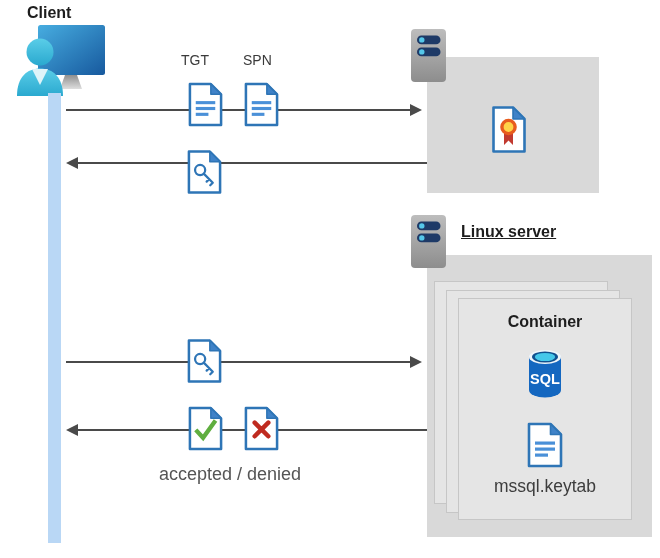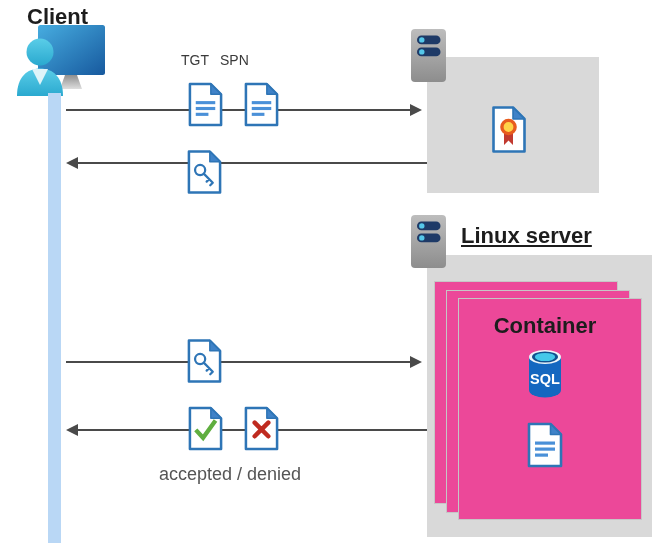--- a/index.html
+++ b/index.html
@@ -2,31 +2,31 @@
 <html style="--doc-blue: #2e75b6; --doc-line-blue: #4a90d8; --fold-blue: #3f82c8; --box-gray: #d9d9d9; --lifeline-blue: #b9d7f5; --arrow-gray: #4a4a4a; --check-green: #5fae3f; --cross-red: #bf2b20; --sql-blue: #1467c0; --sql-cyan: #45c8ea; --server-bar-navy: #1e3a67; --server-dot-cyan: #55c8ea; --cert-ring-orange: #e85c1e; --cert-gold: #ffd348; --cert-ribbon-red: #c13a30; --text-dark: #1d1d1d; --muted-text: #555555;"><head>
 <meta charset="utf-8">
 <style>
   html,body{margin:0;padding:0;background:#fff;}
   #canvas{
     position:relative;width:660px;height:558px;overflow:hidden;
     font-family:"Liberation Sans",sans-serif;background:#fff;
   }
   .abs{position:absolute;}
   .title{
-    font-weight:bold;font-size:22px;line-height:1.35;color:var(--text-dark,#1d1d1d);
+    font-weight:bold;font-size:16px;line-height:1.35;color:var(--text-dark,#1d1d1d);
   }
   .small-label{font-size:14px;color:#3a3a3a;}
   .result-label{font-size:18px;color:var(--muted-text,#555);text-align:center;}
   .keytab-label{font-size:17.5px;color:#3d3d3d;text-align:center;}
 
   .gray-box{background:var(--box-gray,#d9d9d9);}
   .lifeline{background:var(--lifeline-blue,#b9d7f5);}
 
   
-  .card{background:#ec4899;border:1px solid #c6c6c6;padding-left:10px;}
+  .card{background:#e5e5e5;border:1px solid #c6c6c6;}
   .card-front{box-shadow:0 0 0 0 transparent;}
 
   
   .arrow{height:12px;}
   .arrow .line{position:absolute;top:5.25px;height:1.6px;background:var(--arrow-gray,#4a4a4a);}
   .arrow.right .line{left:0;right:11px;}
   .arrow.left  .line{left:11px;right:0;}
   .arrow .head{position:absolute;top:0;width:0;height:0;
     border-top:6px solid transparent;border-bottom:6px solid transparent;}
   .arrow.right .head{right:0;border-left:12px solid var(--arrow-gray,#4a4a4a);}
@@ -145,21 +145,21 @@
   <div class="abs arrow right" style="left:66px;top:356px;width:356px;">
       <span class="line"></span>
       <span class="head"></span>
     </div>
   <div class="abs arrow left" style="left:66px;top:424px;width:361px;">
       <span class="line"></span>
       <span class="head"></span>
     </div>
 
   <div class="abs small-label" style="left:181px;top:52px;width:44px;">TGT</div>
-  <div class="abs small-label" style="left:220px;top:52px;width:44px;">SPN</div>
+  <div class="abs small-label" style="left:243px;top:52px;width:44px;">SPN</div>
   <svg class="abs" style="left:187px;top:81px;" width="37" height="47">
       <use href="#sym-doc-lines"></use>
     </svg>
   <svg class="abs" style="left:243px;top:81px;" width="37" height="47">
       <use href="#sym-doc-lines"></use>
     </svg>
   <svg class="abs" style="left:186px;top:148px;" width="37" height="48">
       <use href="#sym-doc-key"></use>
     </svg>
 
@@ -180,20 +180,21 @@
   <div class="abs card" style="left:434px;top:281px;width:172px;height:221px;"></div>
   <div class="abs card" style="left:446px;top:290px;width:172px;height:221px;"></div>
   <div class="abs card card-front" style="left:458px;top:298px;width:172px;height:220px;">
     <div class="abs title" style="left:0;top:12px;width:172px;text-align:center;">Container</div>
     <svg class="abs" style="left:67px;top:48px;" width="38" height="54">
         <use href="#sym-sql"></use>
       </svg>
     <svg class="abs" style="left:66px;top:122px;" width="40" height="48">
         <use href="#sym-doc-lines"></use>
       </svg>
+    <div class="abs keytab-label" style="left:0;top:177px;width:172px;">mssql.keytab</div>
   </div>
 
   <svg class="abs" style="left:186px;top:337px;" width="37" height="48">
       <use href="#sym-doc-key"></use>
     </svg>
   <svg class="abs" style="left:187px;top:405px;" width="37" height="47">
       <use href="#sym-doc-check"></use>
     </svg>
   <svg class="abs" style="left:243px;top:405px;" width="37" height="47">
       <use href="#sym-doc-x"></use>

